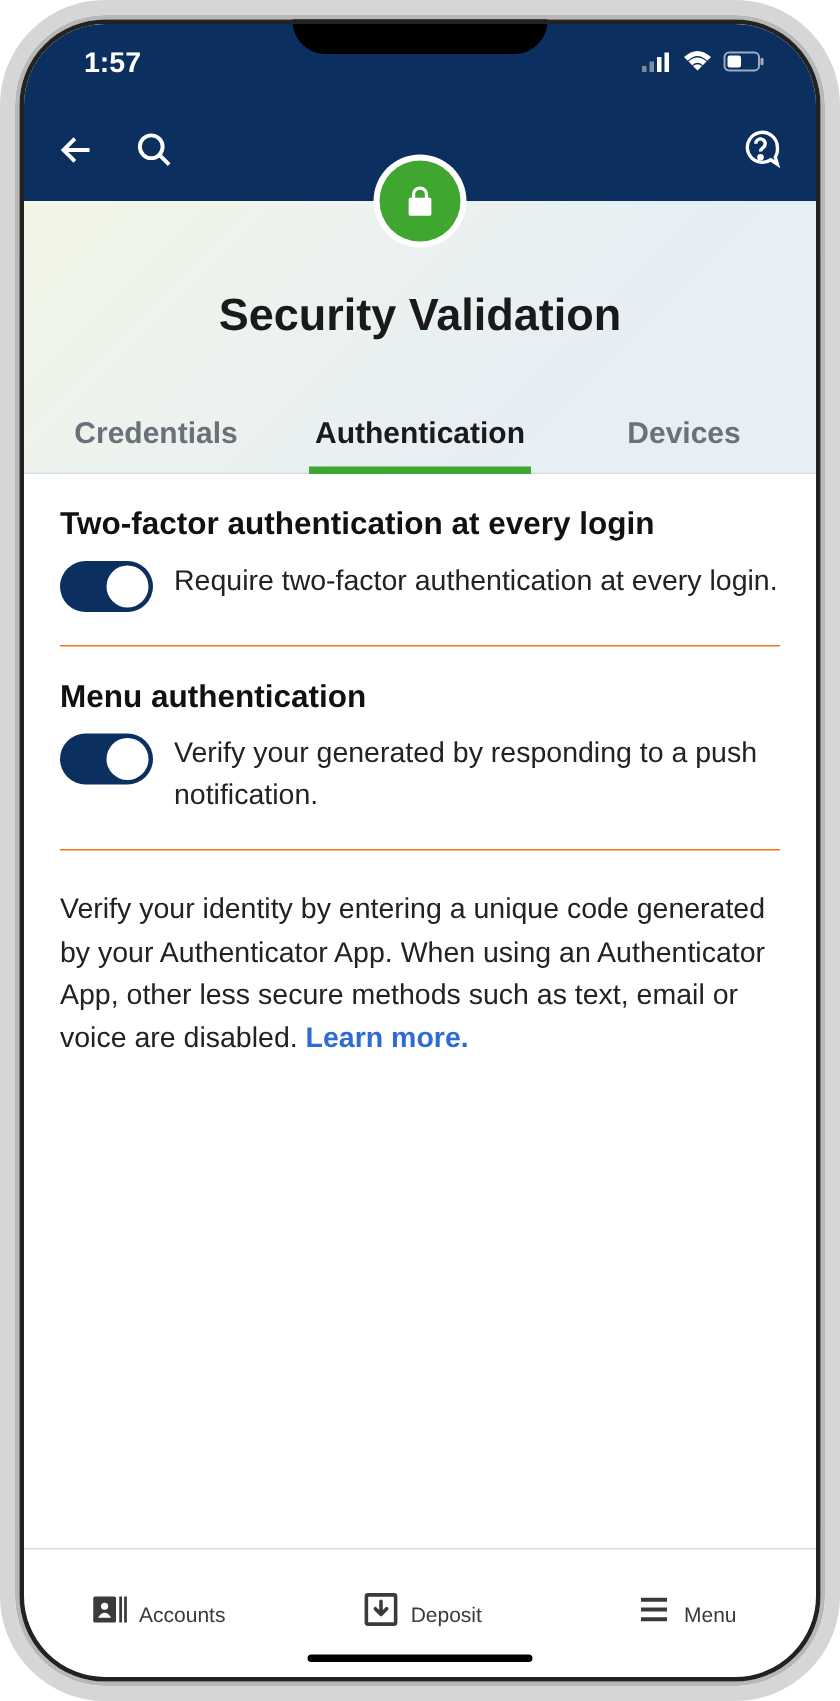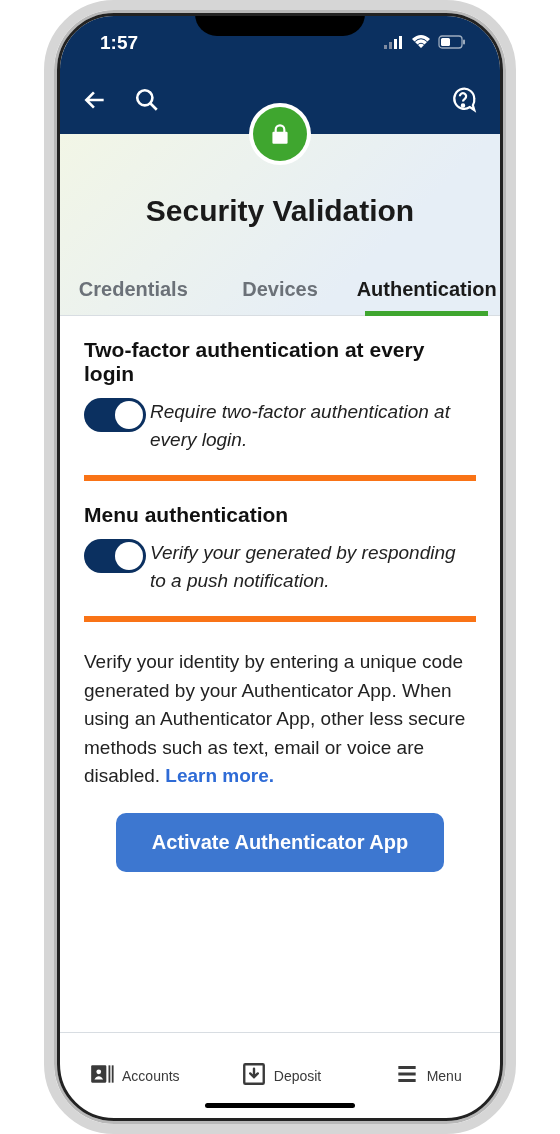--- a/index.html
+++ b/index.html
@@ -1,39 +1,39 @@
 <!DOCTYPE html>
 <html><head>
 <meta charset="utf-8">
 <style>
 * { margin:0; padding:0; box-sizing:border-box; font-family:-apple-system,Helvetica,Arial,sans-serif; }
 body { background:#fff; display:flex; justify-content:center; }
-.device { width:472px; height:1134px; position:relative; background:#fff; }
+.device { width:560px; height:1134px; position:relative; background:#fff; }
 .phone-frame { position:absolute; inset:0; border:10px solid #d6d6d6; border-radius:70px; pointer-events:none; z-index:50; box-shadow:inset 0 0 0 3px #b8b8b8; }
 .phone-frame::after{ content:""; position:absolute; inset:3px; border:3px solid #222; border-radius:57px; }
 .screen { position:absolute; top:16px; left:16px; right:16px; bottom:16px; border-radius:54px; overflow:hidden; background:#fff; display:flex; flex-direction:column; }
 .notch { position:absolute; top:0; left:50%; transform:translateX(-50%); width:170px; height:36px; background:#000; border-radius:0 0 22px 22px; z-index:40; }
 .status-bar { height:54px; background:#0b3060; color:#fff; display:flex; justify-content:space-between; align-items:center; padding:0 34px 0 40px; font-size:19px; font-weight:600; }
 .status-right { display:flex; gap:7px; align-items:center; }
 .nav-bar { height:64px; background:#0b3060; display:flex; align-items:center; padding:0 22px; position:relative; }
 .nav-left { display:flex; gap:26px; align-items:center; }
 .nav-right { position:absolute; right:22px; top:50%; transform:translateY(-50%); }
 .icon-btn { color:#fff; }
 .lock-badge { position:absolute; bottom:-27px; left:50%; transform:translateX(-50%); width:54px; height:54px; border-radius:50%; background:#3fa62f; display:flex; align-items:center; justify-content:center; z-index:10; box-shadow:0 0 0 4px #fff; }
 .header-area { background:linear-gradient(135deg,#f2f6e6,#e6eef6 70%); padding-top:46px; }
 .page-title { text-align:center; font-size:30px; font-weight:700; color:#1a1a1a; padding:14px 0 34px; }
 .tabs { display:flex; border-bottom:1px solid #d8dde2; }
 .tab { flex:1; text-align:center; padding:16px 0 14px; font-size:20px; font-weight:600; color:#6b7178; position:relative; }
 .tab.active { color:#1a1a1a; }
 .tab.active::after { content:""; position:absolute; left:8%; right:8%; bottom:-1px; height:5px; background:#3fa62f; }
 .content { flex:1; overflow:auto; padding:0 24px; }
-.section { padding:22px 0; border-bottom:6px solid #f97316; }
+.section { padding:22px 0; border-bottom:1px solid #f97316; }
 .section:last-of-type { border-bottom:none; }
 .sec-title { font-size:21px; font-weight:700; color:#111; margin-bottom:12px; }
-.toggle-row { display:flex; align-items:flex-start; gap:4px;font-style:italic; }
+.toggle-row { display:flex; align-items:flex-start; gap:14px; }
 .toggle { width:62px; height:34px; border-radius:17px; background:#0b3060; position:relative; flex-shrink:0; }
 .toggle .knob { position:absolute; top:3px; right:3px; width:28px; height:28px; border-radius:50%; background:#fff; }
 .toggle-desc { font-size:19px; color:#222; line-height:1.45; }
 .body-text { font-size:19px; color:#222; line-height:1.5; margin-top:4px; }
 .link { color:#2e6bd6; font-weight:600; }
 .cta { display:block; margin:22px auto 2px; background:#3d77d0; color:#fff; font-size:20px; font-weight:600; border:none; border-radius:10px; padding:18px 36px; }
 .bottom-nav { height:86px; border-top:1px solid #d8dde2; display:flex; background:#fff; }
 .nav-item { flex:1; display:flex; flex-direction:row; align-items:center; justify-content:center; gap:5px; color:#3a3a3a; }
 .nav-item .lab { font-size:14px; }
 .nav-item svg { width:30px; height:26px; }
@@ -100,22 +100,22 @@
         <svg width="26" height="26" viewBox="0 0 24 24" fill="#fff">
             <path d="M7 10V8a5 5 0 0110 0v2h1a1 1 0 011 1v9a1 1 0 01-1 1H6a1 1 0 01-1-1v-9a1 1 0 011-1h1zm2 0h6V8a3 3 0 00-6 0v2z"></path>
           </svg>
       </div>
     </div>
 
     <div class="header-area">
       <h1 class="page-title">Security Validation</h1>
       <div class="tabs">
         <div class="tab">Credentials</div>
+        <div class="tab active">Authentication</div>
         <div class="tab">Devices</div>
-        <div class="tab active">Authentication</div>
       </div>
     </div>
 
     <div class="content">
       <div class="section">
         <div class="sec-title">Two-factor authentication at every login</div>
         <div class="toggle-row">
           <div class="toggle">
               <div class="knob"></div>
             </div>
@@ -130,21 +130,20 @@
               <div class="knob"></div>
             </div>
           <div class="toggle-desc">Verify your generated by responding to a push notification.</div>
         </div>
       </div>
 
       <div class="section">
         <p class="body-text">
           <span>Verify your identity by entering a unique code generated by your Authenticator App. When using an Authenticator App, other less secure methods such as text, email or voice are disabled. </span><a class="link">Learn more.</a>
         </p>
-        <button class="cta">Activate Authenticator App</button>
       </div>
     </div>
 
     <div class="bottom-nav">
       <div class="nav-item">
         <span>
           <svg viewBox="0 0 24 24" fill="#3a3a3a">
               <rect x="2" y="4" width="14" height="16" rx="1"></rect>
               <rect x="18" y="4" width="1.7" height="16"></rect>
               <rect x="21" y="4" width="1.7" height="16"></rect>

